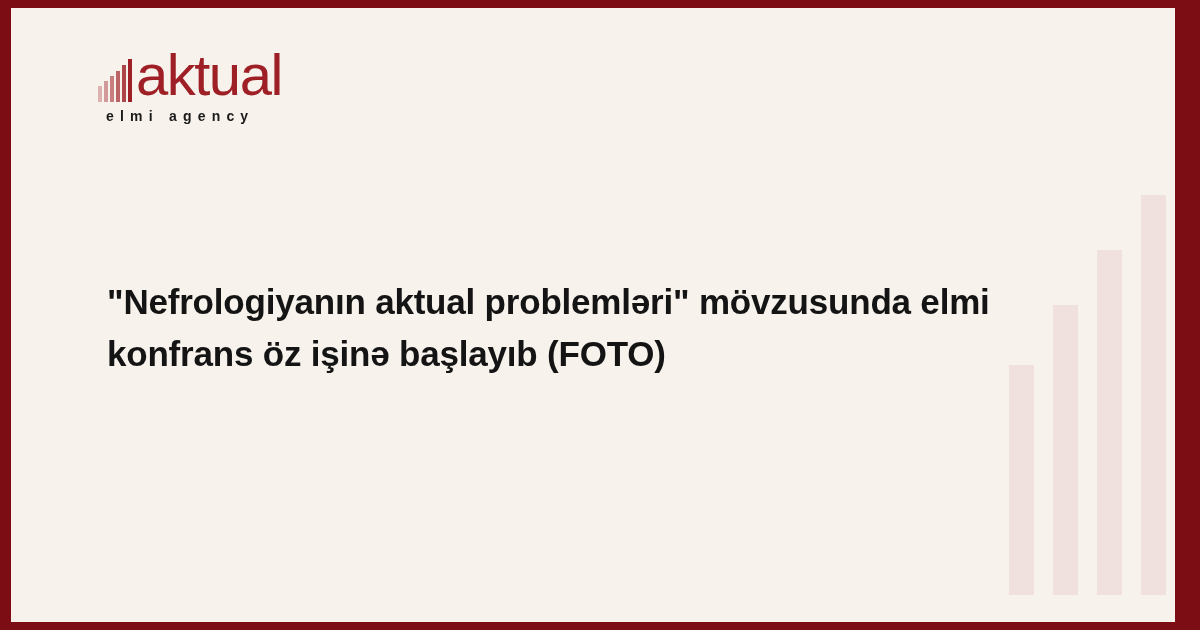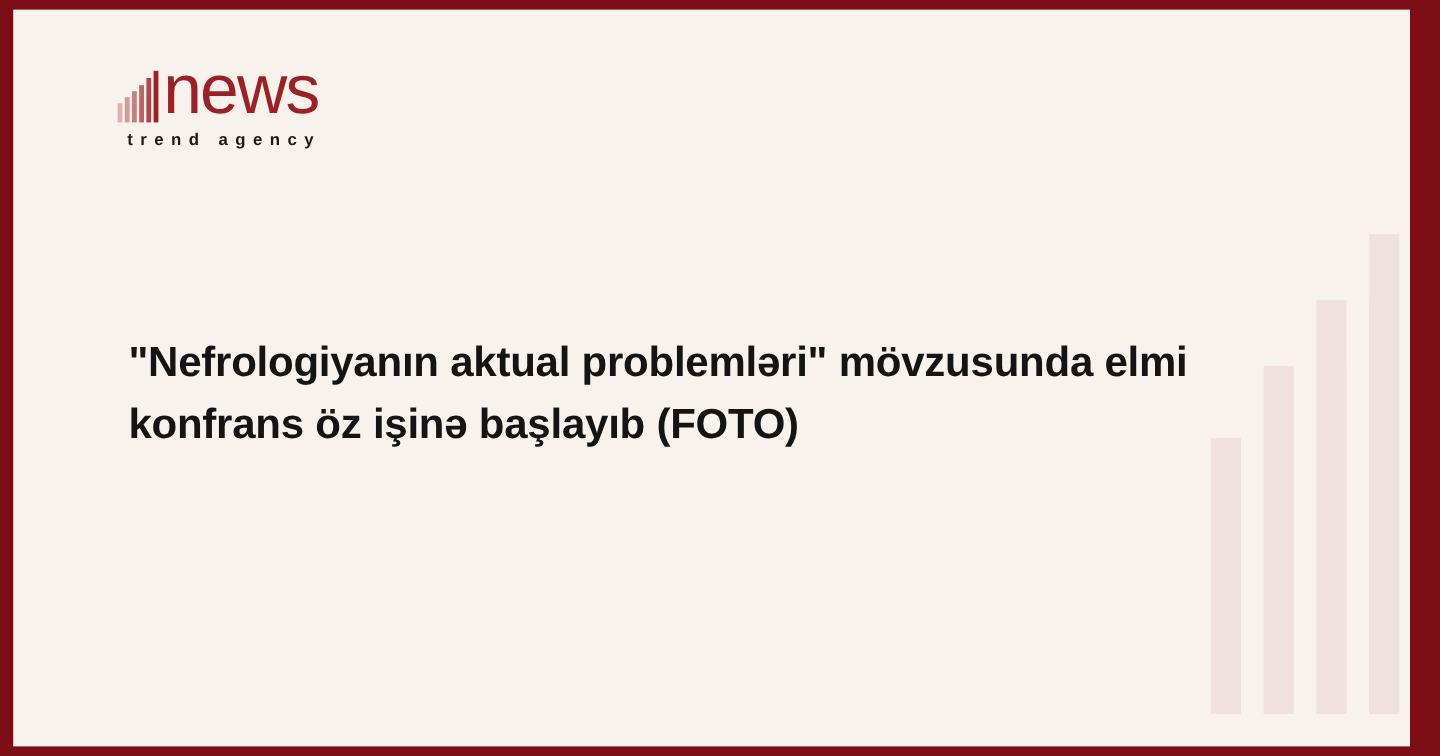--- a/index.html
+++ b/index.html
@@ -157,21 +157,21 @@
     <div class="logo">
       <div class="logo-mark-row">
         <div class="logo-mark">
           <span class="m1"></span>
           <span class="m2"></span>
           <span class="m3"></span>
           <span class="m4"></span>
           <span class="m5"></span>
           <span class="m6"></span>
         </div>
-        <div class="logo-wordmark">news</div>
+        <div class="logo-wordmark">aktual</div>
       </div>
-      <div class="logo-tagline">trend agency</div>
+      <div class="logo-tagline">elmi agency</div>
     </div>
 
     <h1 class="headline">"Nefrologiyanın aktual problemləri" mövzusunda elmi konfrans öz işinə başlayıb (FOTO)</h1>
 
   </div>
 </div>
 
 </body></html>

